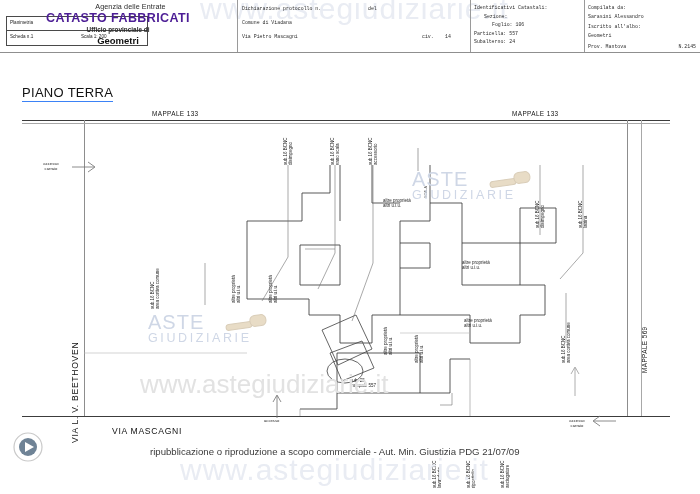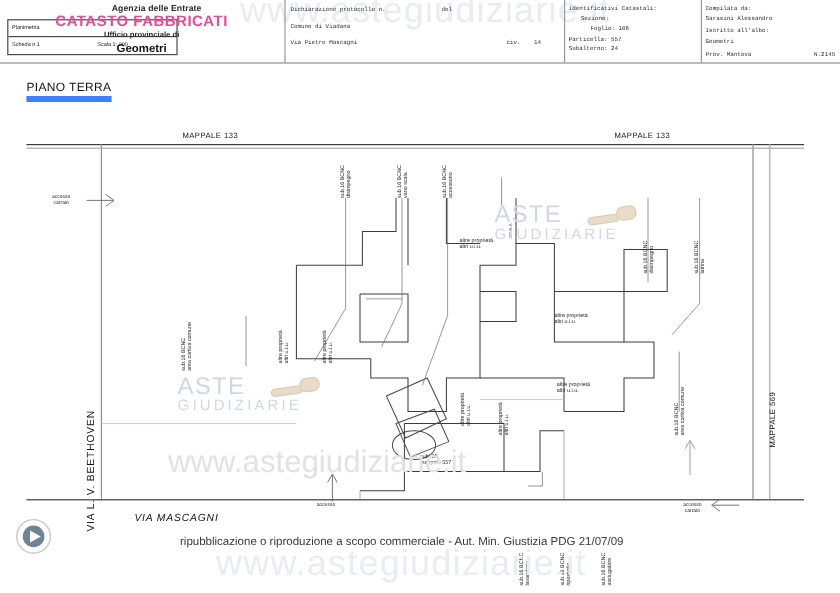--- a/index.html
+++ b/index.html
@@ -13,23 +13,23 @@
   .hdr-sep{position:absolute;top:0;width:1px;height:52px;background:#9a9a9a;}
 
   .box-plan{position:absolute;left:6px;top:16px;width:140px;height:28px;
             border:1px solid #4a4a4a;font-size:4.6px;}
   .box-plan .r1{position:absolute;left:3px;top:3px;}
   .box-plan .hline{position:absolute;left:0;top:13px;width:140px;height:1px;background:#4a4a4a;}
   .box-plan .r2a{position:absolute;left:3px;top:17px;}
   .box-plan .r2b{position:absolute;left:74px;top:17px;}
 
   .agenzia{position:absolute;left:0;top:2px;width:261px;text-align:center;
-           font-size:7.2px;color:#2a2a2a;letter-spacing:.1px;font-weight:bold;}
+           font-size:7.2px;color:#2a2a2a;letter-spacing:.1px;}
   .catasto{position:absolute;left:0;top:11px;width:236px;text-align:center;
-           font-size:12.5px;font-weight:bold;letter-spacing:.4px;color:#ec4899;}
+           font-size:12.5px;font-weight:bold;letter-spacing:.4px;color:#4c1d95;}
   .ufficio{position:absolute;left:0;top:26px;width:236px;text-align:center;
            font-size:6.4px;font-weight:bold;color:#2a2a2a;}
   .mantova{position:absolute;left:0;top:35px;width:236px;text-align:center;
            font-size:9.5px;font-weight:bold;color:#111;}
 
   .mid{position:absolute;left:240px;top:4px;width:228px;
        font-family:"Liberation Mono",monospace;font-size:4.9px;line-height:10px;color:#2c2c2c;}
   .mid .l{position:absolute;left:2px;}
   .mid .r{position:absolute;}
 
@@ -37,22 +37,22 @@
        font-family:"Liberation Mono",monospace;font-size:4.9px;line-height:8.6px;color:#2c2c2c;}
   .comp{position:absolute;left:588px;top:4px;width:110px;
         font-family:"Liberation Mono",monospace;font-size:4.9px;line-height:8.6px;color:#2c2c2c;}
   .comp .nm{position:absolute;right:2px;}
 
   .hdr-bottom{position:absolute;left:0;top:52px;width:700px;height:1px;background:#8f8f8f;}
 
   
   .canvas{position:absolute;left:0;top:53px;width:700px;height:441px;}
 
-  .piano{position:absolute;left:22px;top:15px;font-size:10px;color:#111;
-         border-bottom:5px solid #3b82f6;padding-bottom:1px;letter-spacing:.3px;}
+  .piano{position:absolute;left:22px;top:32px;font-size:13px;color:#111;
+         border-bottom:1px solid #3b82f6;padding-bottom:1px;letter-spacing:.3px;}
 
   .ln{position:absolute;background:#3c3c3c;}
   .h1{height:1px;}
   .v1{width:1px;}
   .thin{background:#8d8d8d;}
   .grey{background:#a8a8a8;}
 
   .lbl{position:absolute;font-size:4.5px;color:#1f1f1f;white-space:nowrap;
        line-height:5.4px;}
   .vlbl2{position:absolute;font-size:4.5px;color:#1f1f1f;white-space:nowrap;
@@ -148,21 +148,21 @@
     <div class="ln v1 thin" style="left:84px;top:67px;height:296px;"></div>
     <div class="ln v1 thin" style="left:627px;top:67px;height:296px;"></div>
     <div class="ln v1 grey" style="left:641px;top:67px;height:296px;"></div>
     <div class="ln h1 grey" style="left:22px;top:70px;width:648px;"></div>
 
     <div class="mapp" style="left:152px;top:57px;">MAPPALE 133</div>
     <div class="mapp" style="left:512px;top:57px;">MAPPALE 133</div>
     <div class="mapp-v" style="left:641px;top:320px;">MAPPALE 569</div>
 
     <div class="street-v" style="left:70px;top:390px;">VIA L. V. BEETHOVEN</div>
-    <div class="street" style="left:112px;top:373px;font-style:italic;">VIA MASCAGNI</div>
+    <div class="street" style="left:112px;top:373px;">VIA MASCAGNI</div>
 
     <div class="tiny" style="left:38px;top:108px;width:26px;white-space:pre-line;text-align:center;transform-origin:50% 50%;">accesso
 carraio</div>
     <svg class="arw" style="left:72px;top:106px;" width="26" height="16">
       <line x1="0" y1="8" x2="22" y2="8" stroke="#6f6f6f" stroke-width="0.8"></line>
       <polyline points="16,3 23,8 16,13" fill="none" stroke="#6f6f6f" stroke-width="0.8"></polyline>
     </svg>
 
     <div class="tiny" style="left:562px;top:365px;width:30px;white-space:pre-line;">accesso
 carraio</div>

